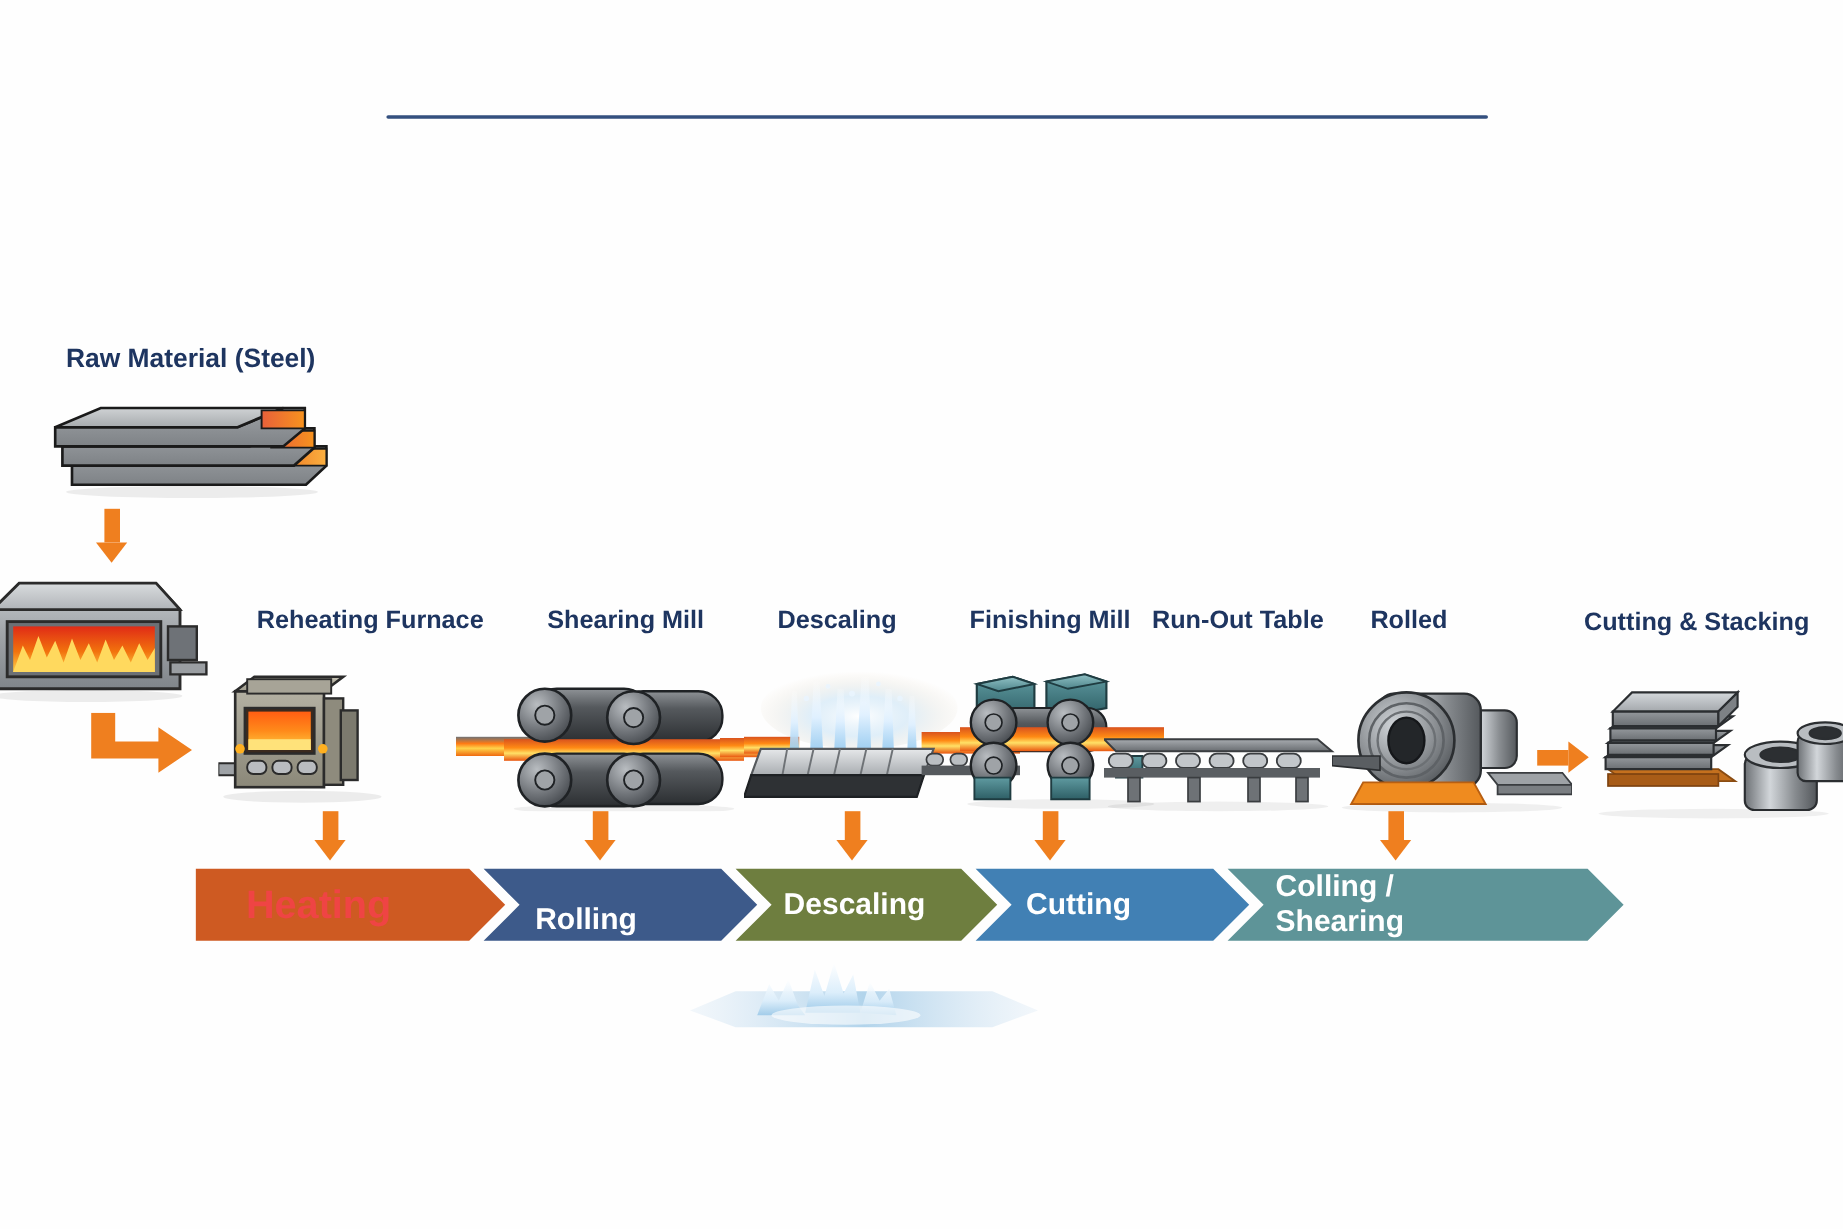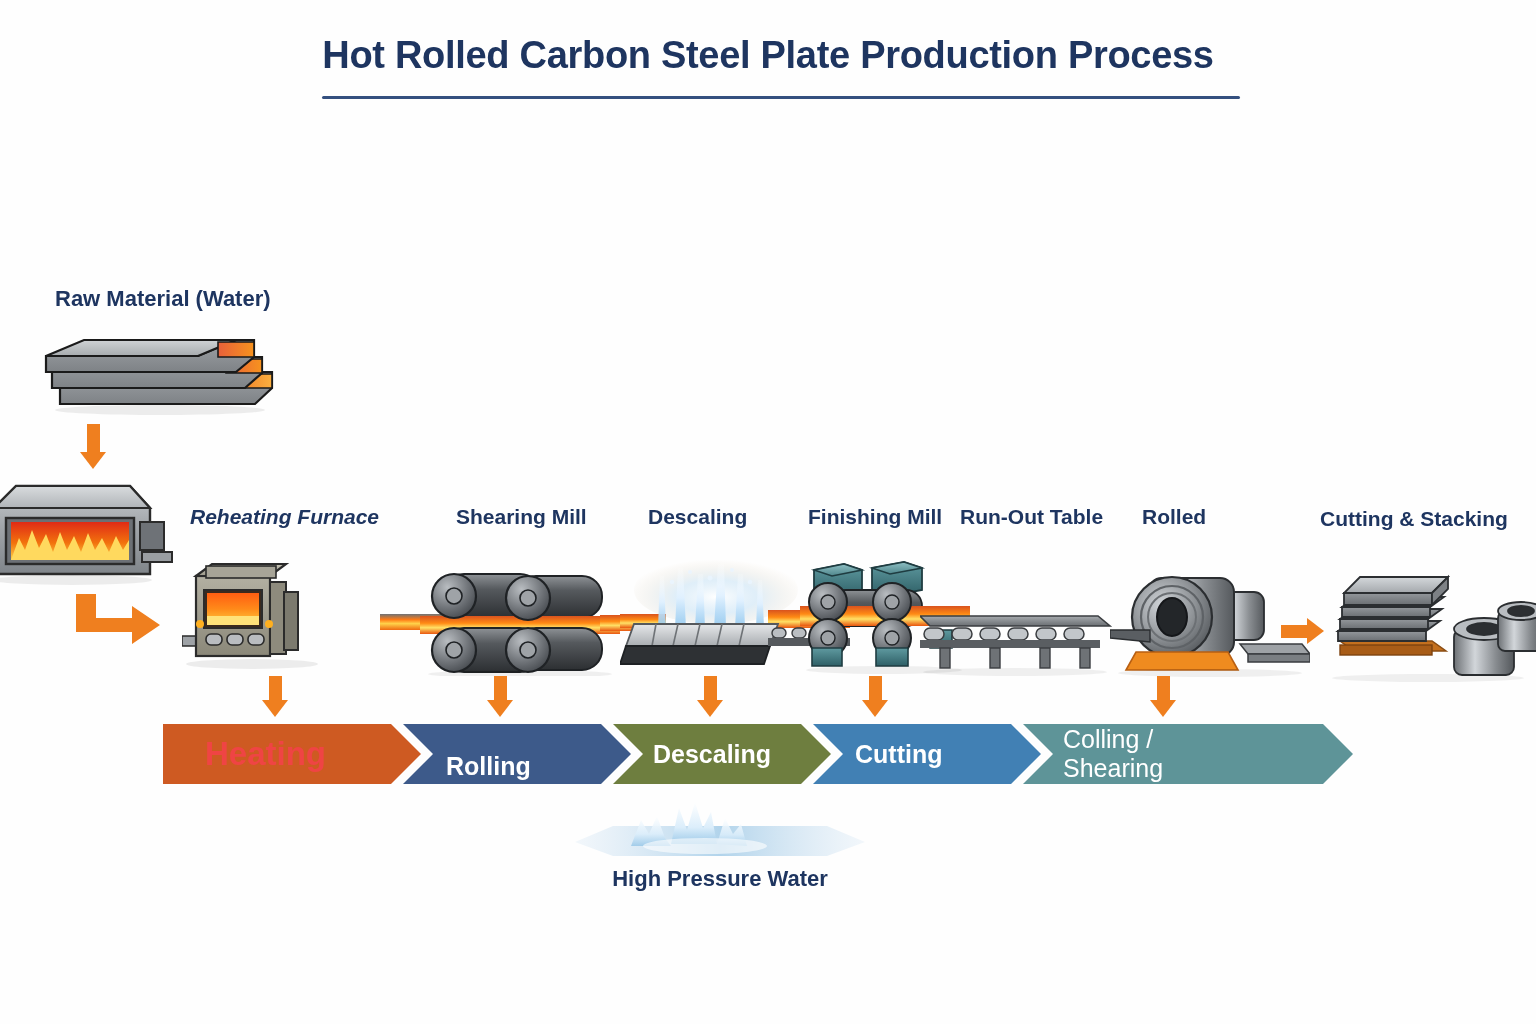--- a/index.html
+++ b/index.html
@@ -91,25 +91,24 @@
     font-family: "Liberation Sans", "DejaVu Sans", sans-serif;
   }
 
   .art { position: absolute; }
 </style>
 </head>
 <body>
 
 <div id="stage">
 
-  <div class="title">Hot Rolled Carbon Steel Plate Production Process</div>
   <div class="title-rule"></div>
 
-  <div class="lbl lbl-big" style="left:55px; top:286px;">Raw Material (Water)</div>
-  <div class="lbl" style="left:190px; top:505px;font-style:italic;">Reheating Furnace</div>
+  <div class="lbl lbl-big" style="left:55px; top:286px;">Raw Material (Steel)</div>
+  <div class="lbl" style="left:214px; top:505px;">Reheating Furnace</div>
   <div class="lbl" style="left:456px; top:505px;">Shearing Mill</div>
   <div class="lbl" style="left:648px; top:505px;">Descaling</div>
   <div class="lbl" style="left:794px; top:505px;margin-left:14px;">Finishing Mill</div>
   <div class="lbl" style="left:960px; top:505px;">Run-Out Table</div>
   <div class="lbl" style="left:1142px; top:505px;">Rolled</div>
   <div class="lbl" style="left:1320px; top:507px;">Cutting &amp; Stacking</div>
 
   <svg class="art" style="left:40px; top:330px;" width="270" height="85" viewBox="0 0 270 85">
     <defs>
       <linearGradient id="slabTop" x1="0" y1="0" x2="0" y2="1">
@@ -530,21 +529,21 @@
   <div class="banner" style="pointer-events:none;">
     <div style="position:absolute; left:42px; top:0; height:64px; display:flex; align-items:center;
                 color:#ef4444; font-weight:bold; font-size:33px;">Heating</div>
     <div style="position:absolute; left:283px; top:12px; height:64px; display:flex; align-items:center;
                 color:#fff; font-weight:bold; font-size:25px;">Rolling</div>
     <div style="position:absolute; left:490px; top:0; height:64px; display:flex; align-items:center;
                 color:#fff; font-weight:bold; font-size:25px;">Descaling</div>
     <div style="position:absolute; left:692px; top:0; height:64px; display:flex; align-items:center;
                 color:#fff; font-weight:bold; font-size:25px;">Cutting</div>
     <div style="position:absolute; left:900px; top:0; height:64px; display:flex; align-items:center;
-                color:#fff; font-weight:normal; font-size:25px;">Colling / Shearing</div>
+                color:#fff; font-weight:bold; font-size:25px;">Colling / Shearing</div>
   </div>
 
   <svg class="art" style="left:575px; top:800px;" width="290" height="62" viewBox="0 0 290 62">
     <defs>
       <linearGradient id="wBase" x1="0" y1="0" x2="1" y2="0">
         <stop offset="0" stop-color="#cfe2f2" stop-opacity=".25"></stop>
         <stop offset="0.5" stop-color="#a9cfe9" stop-opacity=".9"></stop>
         <stop offset="1" stop-color="#cfe2f2" stop-opacity=".25"></stop>
       </linearGradient>
       <linearGradient id="wPlume" x1="0" y1="0" x2="0" y2="1">
@@ -552,15 +551,14 @@
           <stop offset="0.6" stop-color="#dceefb"></stop>
         <stop offset="1" stop-color="#9cc9e8"></stop>
       </linearGradient>
     </defs>
     <path d="M0 42 L38 26 L252 26 L290 42 L252 56 L38 56 Z" fill="url(#wBase)"></path>
     <path d="M96 44 L104 8 L112 30 L120 2 L128 28 L136 12 L142 44 Z" fill="url(#wPlume)"></path>
     <path d="M56 46 L66 20 L74 34 L82 16 L90 38 L96 46 Z" fill="url(#wPlume)" opacity=".9"></path>
     <path d="M142 44 L150 18 L158 34 L166 24 L172 46 Z" fill="url(#wPlume)" opacity=".85"></path>
     <ellipse cx="130" cy="46" rx="62" ry="8" fill="#ffffff" opacity=".6"></ellipse>
   </svg>
-  <div class="note" style="left:575px; top:866px; width:290px;">High Pressure Water</div>
 
 </div>
 
 </body></html>

